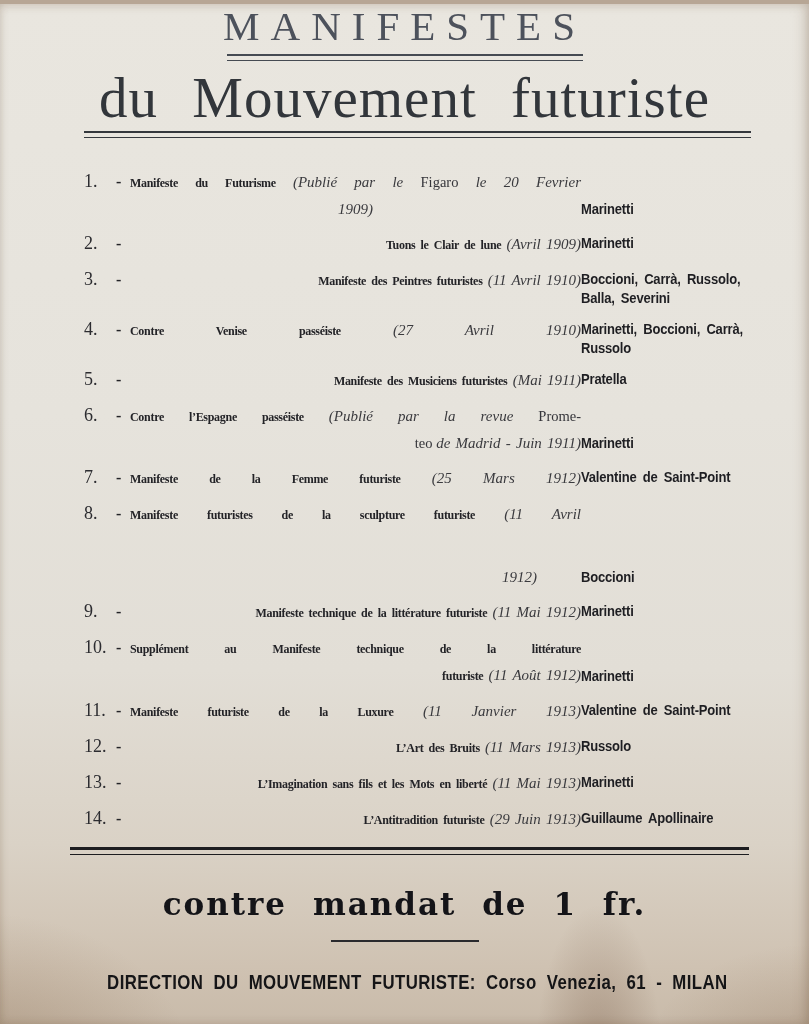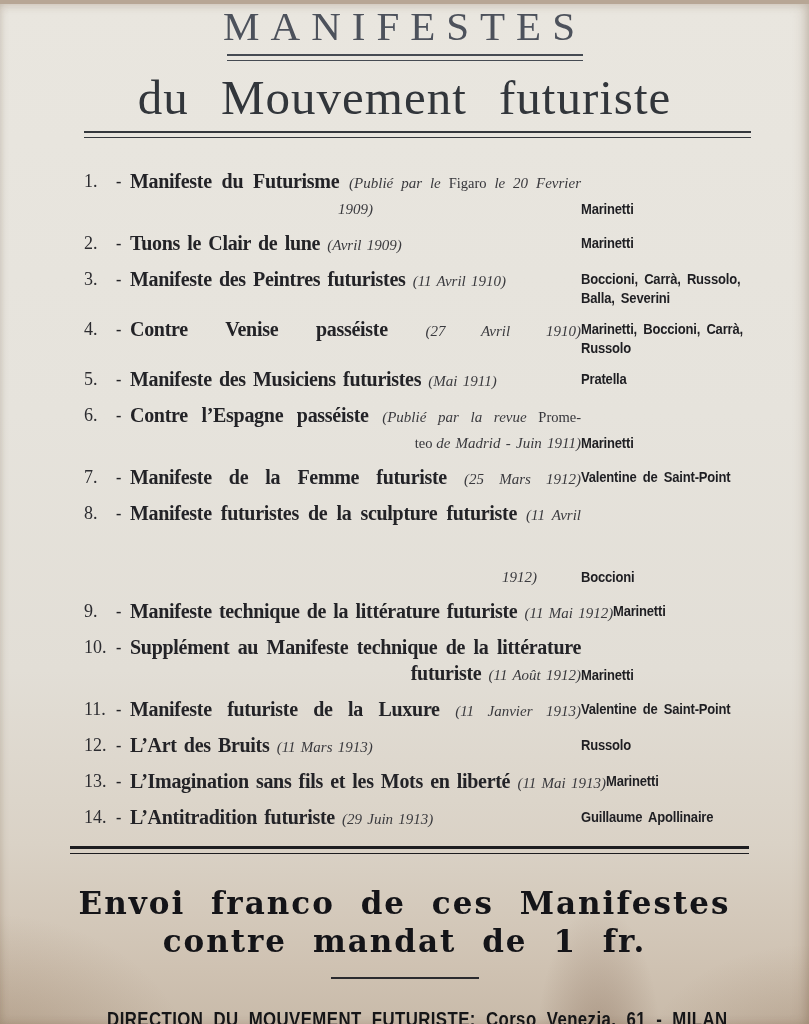--- a/index.html
+++ b/index.html
@@ -15,36 +15,36 @@
     box-shadow: inset -6px 0 12px rgba(110,80,55,0.16),
                 inset 0 3px 7px rgba(110,80,55,0.07),
                 inset 0 -4px 10px rgba(90,60,40,0.16);
   }
   
   .title{margin:4px;text-align:center;font-weight:normal;
          font-size:41px;line-height:44px;letter-spacing:11px;color:#4d525c;}
   .rule-title{width:356px;margin:6px auto 0;height:4px;
               border-top:2px solid #454a52;border-bottom:1px solid #454a52;}
   .subtitle{margin:11px 0 0;text-align:center;font-weight:normal;
-            font-size:49px;line-height:52px;letter-spacing:1px;word-spacing:19px;color:#32363b;}
+            font-size:57px;line-height:52px;letter-spacing:1px;word-spacing:19px;color:#32363b;}
   .rule-sub{margin:7px 58px 0 84px;height:4px;
             border-top:2px solid #34383d;border-bottom:1px solid #34383d;}
   
   .list{margin:31px 56px 0 84px;}
   .item{display:grid;grid-template-columns:32px 14px 1fr 172px;margin-bottom:9px;}
   .num{font-size:18px;line-height:25px;color:#2c2c30;}
   .dash{font-size:16px;line-height:25px;font-weight:bold;color:#232327;}
   .line{display:block;line-height:25px;}
-  .line1:not(.just){white-space:nowrap;}
+  .line1:not(.just){white-space:nowrap;text-align:right;}
   .just{text-align:justify;text-align-last:justify;}
   .a-center{text-align:center;}
   .a-right{text-align:right;}
   .a-rightpad{text-align:right;padding-right:44px;margin-top:36px;}
   .a-left{text-align:right;}
-  .rt{font-weight:bold;font-size:20px;letter-spacing:-0.3px;word-spacing:2.5px;color:#232327;}
+  .rt{font-weight:bold;font-size:12px;letter-spacing:-0.3px;word-spacing:2.5px;color:#232327;}
   .rn{font-style:italic;font-size:15px;word-spacing:1.5px;color:#3a3a3e;}
   .rr{font-size:14.5px;color:#35353a;margin-top:40px;}
   .authors{display:flex;flex-direction:column;}
   .v-top{justify-content:flex-start;padding-top:3px;}
   .v-bottom{justify-content:flex-end;padding-bottom:3px;}
   .author-line{font-family:"Liberation Sans","DejaVu Sans",sans-serif;font-weight:bold;
                font-size:14px;line-height:19px;white-space:nowrap;
                letter-spacing:-0.2px;word-spacing:3px;color:#1e1e22;
                transform:scaleX(0.93);transform-origin:0 50%;}
   
@@ -213,21 +213,20 @@
         </div>
         <div class="authors v-top">
           <div class="author-line">Guillaume Apollinaire</div>
         </div>
       </div>
     </div>
 
   <div class="big-rule"></div>
 
   <div class="envoi">
-    <div>Envoi franco de ces Manifestes</div>
     <div>contre mandat de 1 fr.</div>
   </div>
   <div class="notice-rule"></div>
 
   <div class="direction">
     <span>DIRECTION DU MOUVEMENT FUTURISTE: Corso Venezia, 61 - MILAN</span>
   </div>
 
 </div>
 

